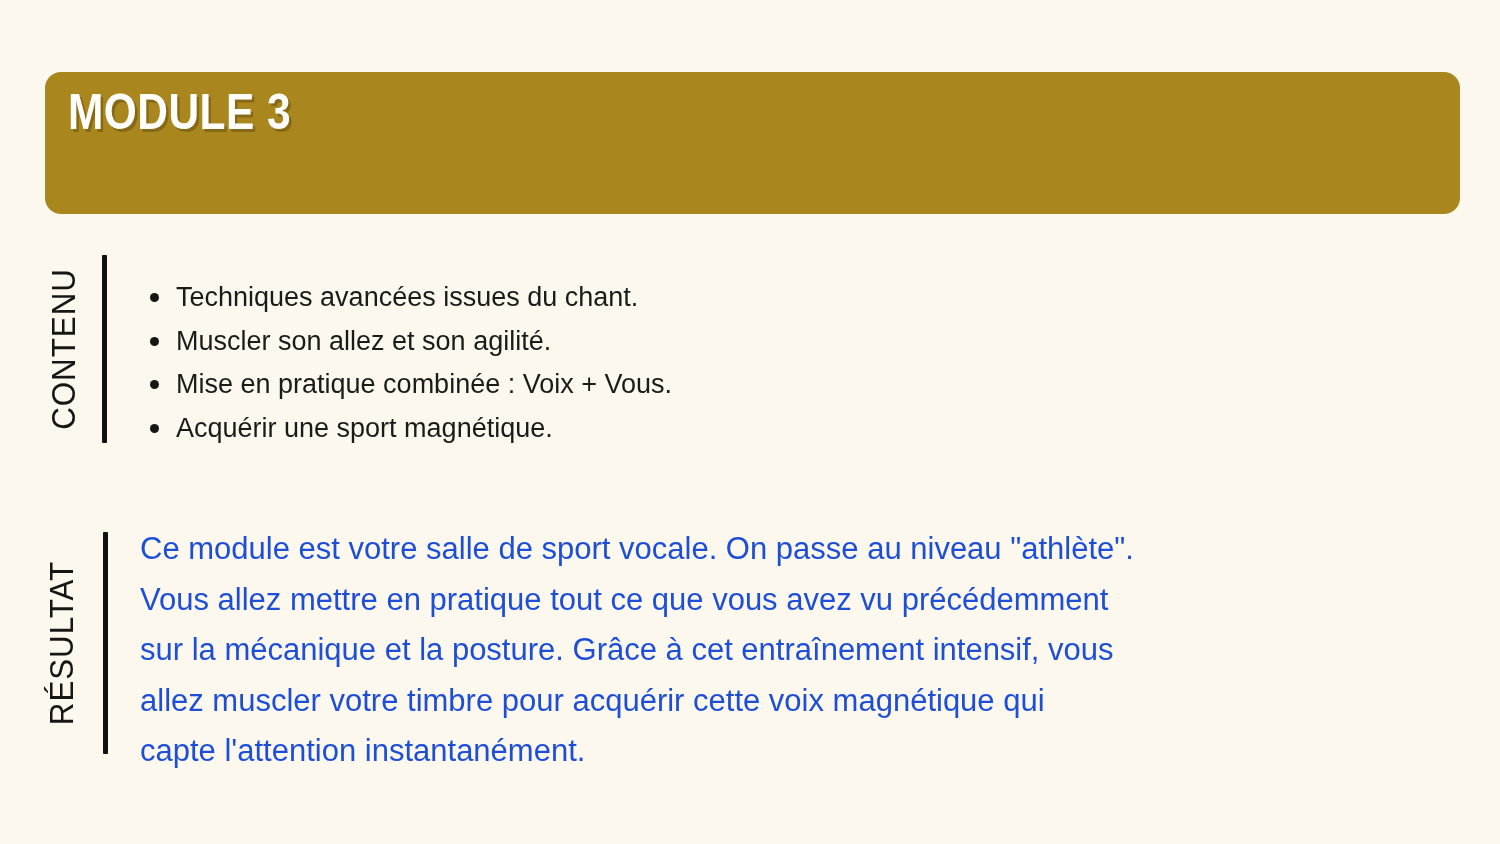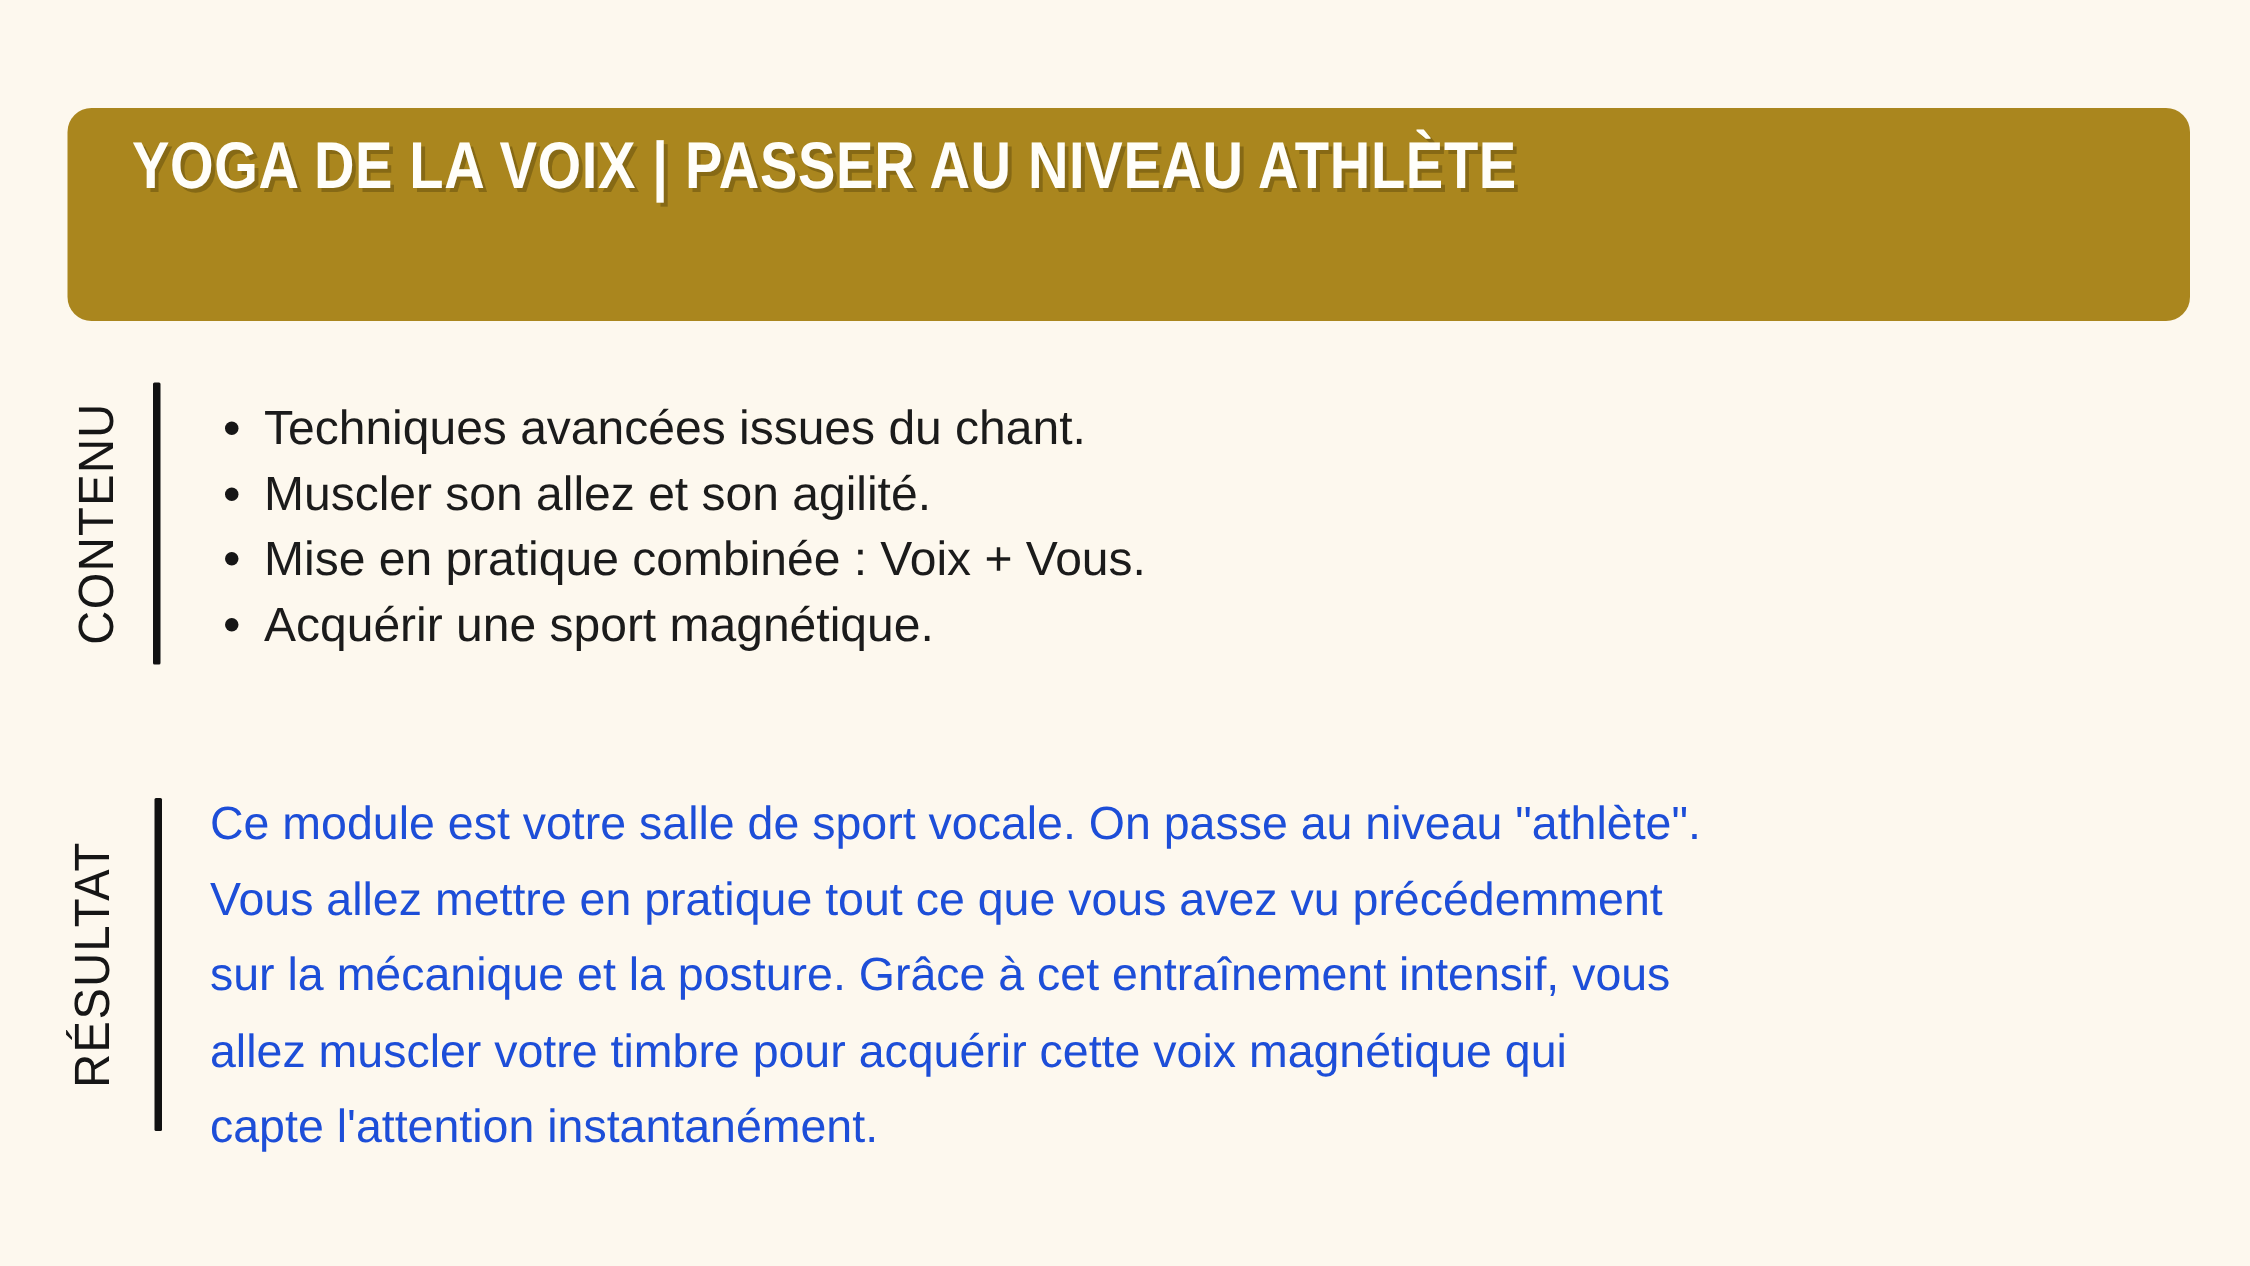--- a/index.html
+++ b/index.html
@@ -69,23 +69,23 @@
     border-radius: 1px;
   }
   #contenu-label-wrap { left: 28px; top: 255px; width: 72px; height: 188px; }
   #contenu-bar        { left: 102px; top: 255px; height: 188px; }
   #resultat-label-wrap{ left: 24px; top: 532px; width: 76px; height: 222px; }
   #resultat-bar       { left: 103px; top: 532px; height: 222px; }
 
   
   .bullets {
     position: absolute;
-    left: 148px; top: 264px;
+    left: 148px; top: 276px;
     list-style: none;
-    font-size: 32px;
+    font-size: 27px;
     line-height: 43.5px;
     color: #1B1B1B;
   }
   .bullets li {
     position: relative;
     padding-left: 28px;
   }
   .bullets li::before {
     content: "";
     position: absolute;
@@ -105,22 +105,22 @@
     color: #1d4ed8;
     white-space: pre-line;
   }
 </style>
 </head>
 <body>
 
 <div class="slide">
 
   <header class="banner">
-    <div class="subtitle-row">
-      <span class="subtitle-line">YOGA DE LA VOIX | PASSER AU NIVEAU ATHLÈTE</span>
+    <div>
+      <span class="module-line">MODULE 3</span>
     </div>
   </header>
 
   <div class="side-label-wrap" id="contenu-label-wrap">
     <span class="side-label">CONTENU</span>
   </div>
   <div class="vbar" id="contenu-bar"></div>
 
   <ul class="bullets">
     <li>Techniques avancées issues du chant.</li>

